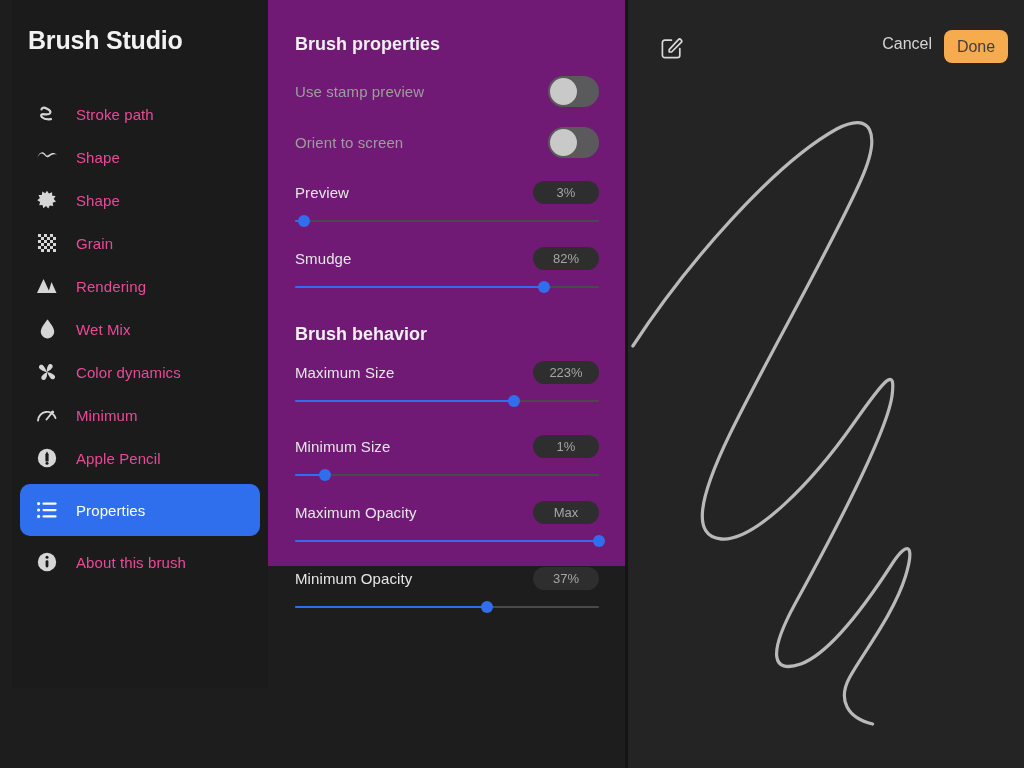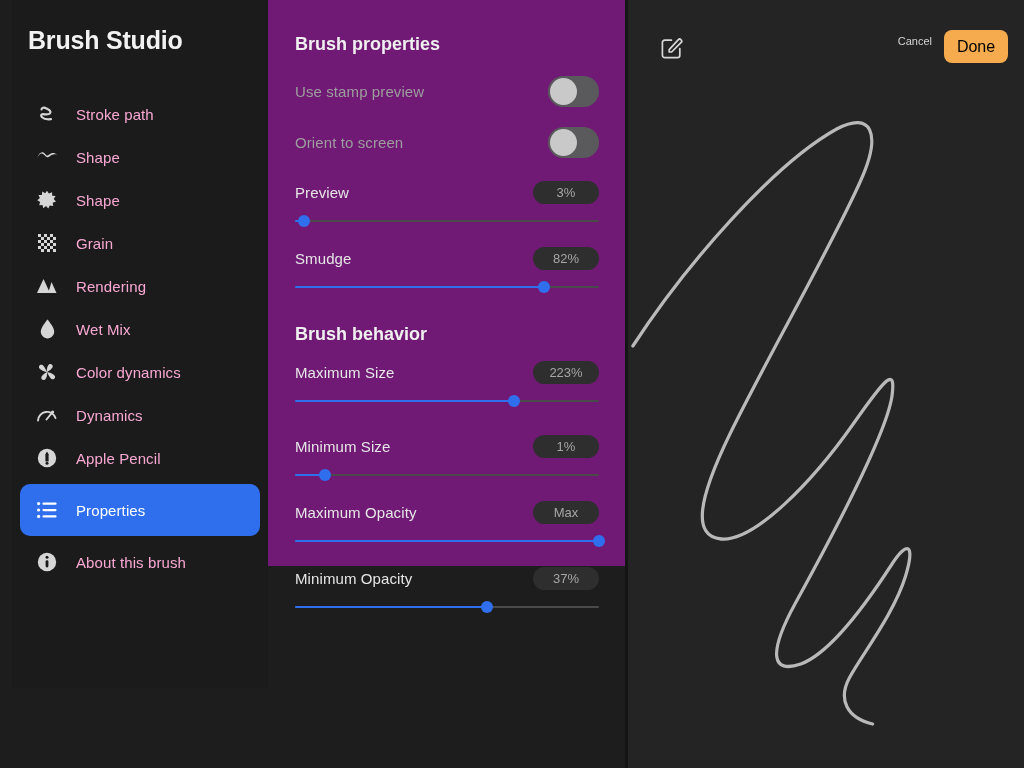--- a/index.html
+++ b/index.html
@@ -73,21 +73,21 @@
     align-items: center;
     justify-content: center;
     margin-right: 18px;
     color: #d6d6d6;
   }
   .nav-item.selected .nav-icon { color: #ffffff; }
   .nav-icon svg { display:block; }
 
   .nav-label {
     font-size: 15px;
-    color: #f9a8d4;
+    color: #ec4899;
     letter-spacing: 0.1px;
   }
   .nav-item.selected .nav-label { color: #ffffff; }
 
   
   .props-panel {
     width: 357px;
     flex: 0 0 357px;
     height: 566px;
     background: #701a75;
@@ -216,38 +216,38 @@
     width: 22px;
     height: 22px;
     color: #d8d8d8;
   }
   .compose-btn svg { display:block; }
 
   .cancel-btn {
     position: absolute;
     right: 92px;
     top: 35px;
-    font-size: 11px;
+    font-size: 16px;
     color: #d5d5d5;
     background: none;
     border: none;
     padding: 0;
     font-family: inherit;
     cursor: pointer;
   }
 
   .done-btn {
     position: absolute;
     right: 16px;
     top: 30px;
     width: 64px;
     height: 33px;
     border-radius: 8px;
     background: #f5ab4e;
-    color: #000000;
+    color: #404040;
     font-size: 16px;
     border: none;
     font-family: inherit;
     cursor: pointer;
     display: flex;
     align-items: center;
     justify-content: center;
   }
 
   .stroke-canvas {
@@ -355,21 +355,21 @@
       </div>
 
       <div class="nav-item">
         <span class="nav-icon">
           <svg width="22" height="18" viewBox="0 0 22 18" fill="none" stroke="currentColor" stroke-width="1.9" stroke-linecap="round">
               <path d="M2 14.5 A9 9 0 0 1 19.5 12"></path>
               <path d="M10.5 13.5 L16.5 6.2"></path>
               <circle cx="16.6" cy="6.1" r="1.6" fill="currentColor" stroke="none"></circle>
             </svg>
         </span>
-        <span class="nav-label">Dynamics</span>
+        <span class="nav-label">Minimum</span>
       </div>
 
       <div class="nav-item">
         <span class="nav-icon">
           <svg width="20" height="20" viewBox="0 0 20 20">
               <circle cx="10" cy="10" r="9.2" fill="currentColor"></circle>
               <path d="M10 3.6 L11.6 6.2 L11.6 13.4 L8.4 13.4 L8.4 6.2 Z" fill="#1b1b1b"></path>
               <circle cx="10" cy="15.2" r="1.5" fill="#1b1b1b"></circle>
             </svg>
         </span>

